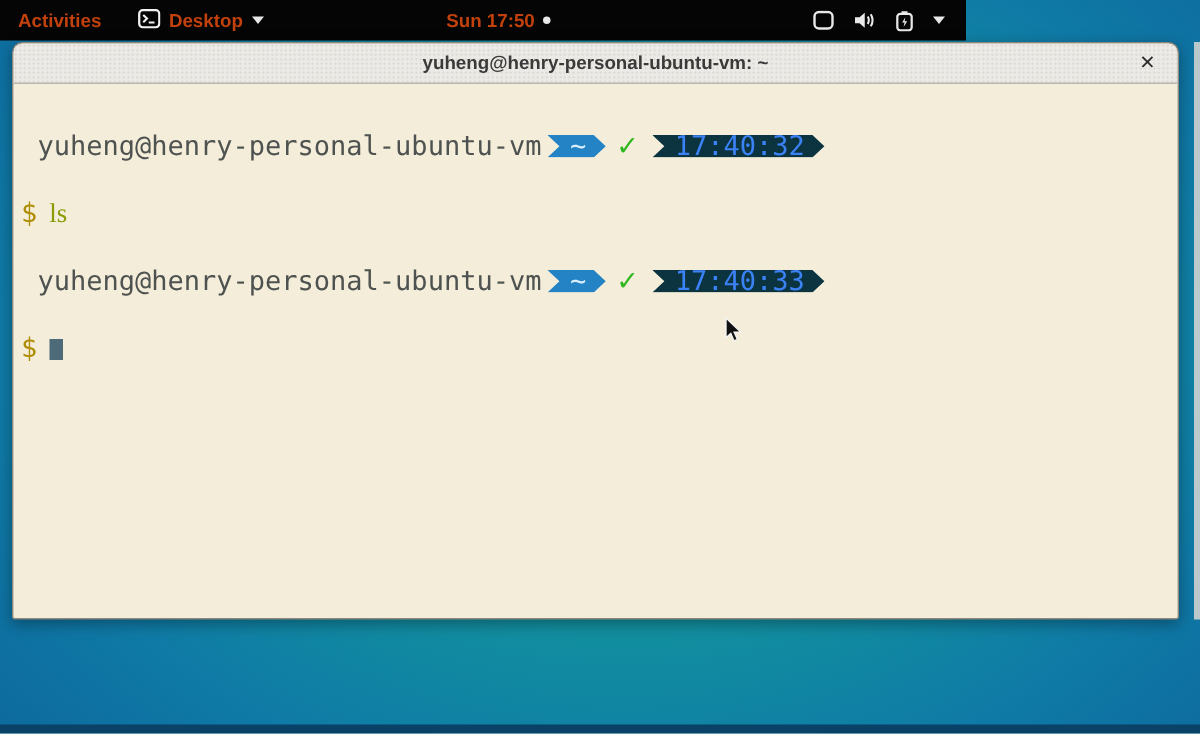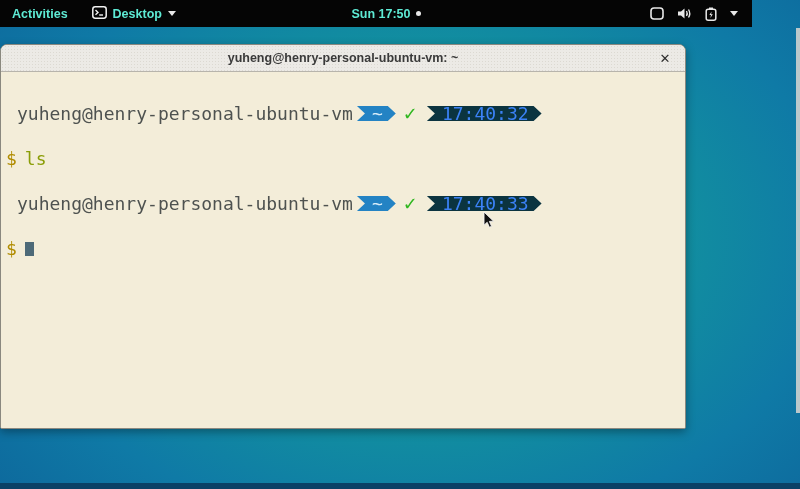--- a/index.html
+++ b/index.html
@@ -5,42 +5,41 @@
   * { margin: 0; padding: 0; box-sizing: border-box; }
   html, body { width: 800px; height: 489px; overflow: hidden; }
   body {
     position: relative;
     font-family: "Liberation Sans", sans-serif;
     background:
       radial-gradient(ellipse 72% 85% at 52% 48%, #14a893 0%, #12919f 42%, #0f7aa6 72%, #0d669b 100%);
   }
   
   .top-bar {
-    position: absolute; top: 0; left: 0; width: 752px; height: 27px;
-    background: #050505; color: #5eead4;
+    position: absolute; top: 0; left: 0; width: 644px; height: 27px;
+    background: #050505; color: #c2410c;
     display: flex; align-items: center;
     font-size: 12.5px; font-weight: 700;
   }
   .tb-left { display: flex; align-items: center; height: 100%; }
   .tb-item { display: flex; align-items: center; gap: 6px; padding: 0 12px; height: 100%; cursor: default; }
   .tb-center { position: absolute; left: 0; right: 0; top: 0; height: 27px;
     display: flex; align-items: center; justify-content: center; gap: 5px; pointer-events: none; padding-left: 20px; }
   .tb-center .clk { pointer-events: auto; }
   .notif-dot { width: 5px; height: 5px; border-radius: 50%; background: #e8e8e8; }
   .tb-right { margin-left: auto; display: flex; align-items: center; gap: 13px; padding: 0 14px; height: 100%; }
   .tb-right svg { display: block; }
   .tri-down { width: 0; height: 0; border-left: 4px solid transparent; border-right: 4px solid transparent; border-top: 5px solid #e8e8e8; }
   
   .window {
-    position: absolute; left: 0; top: 28px; width: 686px; height: 385px;
+    position: absolute; left: 8px; top: 28px; width: 778px; height: 385px;
     border: 1px solid #8a887f; border-radius: 7px 7px 2px 2px;
     box-shadow: 0 3px 10px rgba(0,0,0,0.35);
     display: flex; flex-direction: column; overflow: hidden;
     background: #f3edd9;
-    margin-top: 16px;
   }
   .titlebar {
     height: 27px; flex: 0 0 27px;
     background-color: #eceae6;
     background-image: radial-gradient(#dcd9d2 0.8px, transparent 0.8px);
     background-size: 3px 3px;
     border-bottom: 1px solid #b7b4ac;
     display: flex; align-items: center; justify-content: center;
     position: relative;
     color: #3a3a3a; font-size: 12.5px; font-weight: 700;
@@ -60,21 +59,21 @@
   }
   .line { height: 15px; display: flex; align-items: center; white-space: pre; }
   .host { color: #4e5250; padding-left: 13px; }
   .seg { height: 15px; line-height: 15px; display: inline-block;
     padding: 0 13px 0 15px; margin-left: 4px;
     clip-path: polygon(0 0, calc(100% - 8px) 0, 100% 50%, calc(100% - 8px) 100%, 0 100%, 8px 50%); }
   .seg-blue { background: #2383c4; color: #d8edf9; }
   .seg-dark { background: #0b3440; color: #3b82f6; }
   .check { color: #2fb71f; font-weight: 700; margin: 0 5px 0 7px; font-family: "DejaVu Sans", sans-serif; }
   .dollar { color: #b08c00; margin-right: 8px; margin-left: 2px; }
-  .cmd { color: #8a9d07; }
+  .cmd { color: #8a9d07; font-family: Liberation Serif, serif; }
   .ls-line { color: #2aa198; }
   .cursor-block { display: inline-block; width: 9px; height: 14px; background: #4d6a78; }
   
   .bottom-band { position: absolute; left: 0; bottom: 0; width: 800px; height: 6px; background: #0a4166; }
   .right-sliver { position: absolute; right: 0; top: 28px; width: 4px; height: 385px; background: #d9d7d2; opacity: .85; }
   .mouse-cursor { position: absolute; left: 483px; top: 211px; }
 </style>
 </head>
 <body>
 

